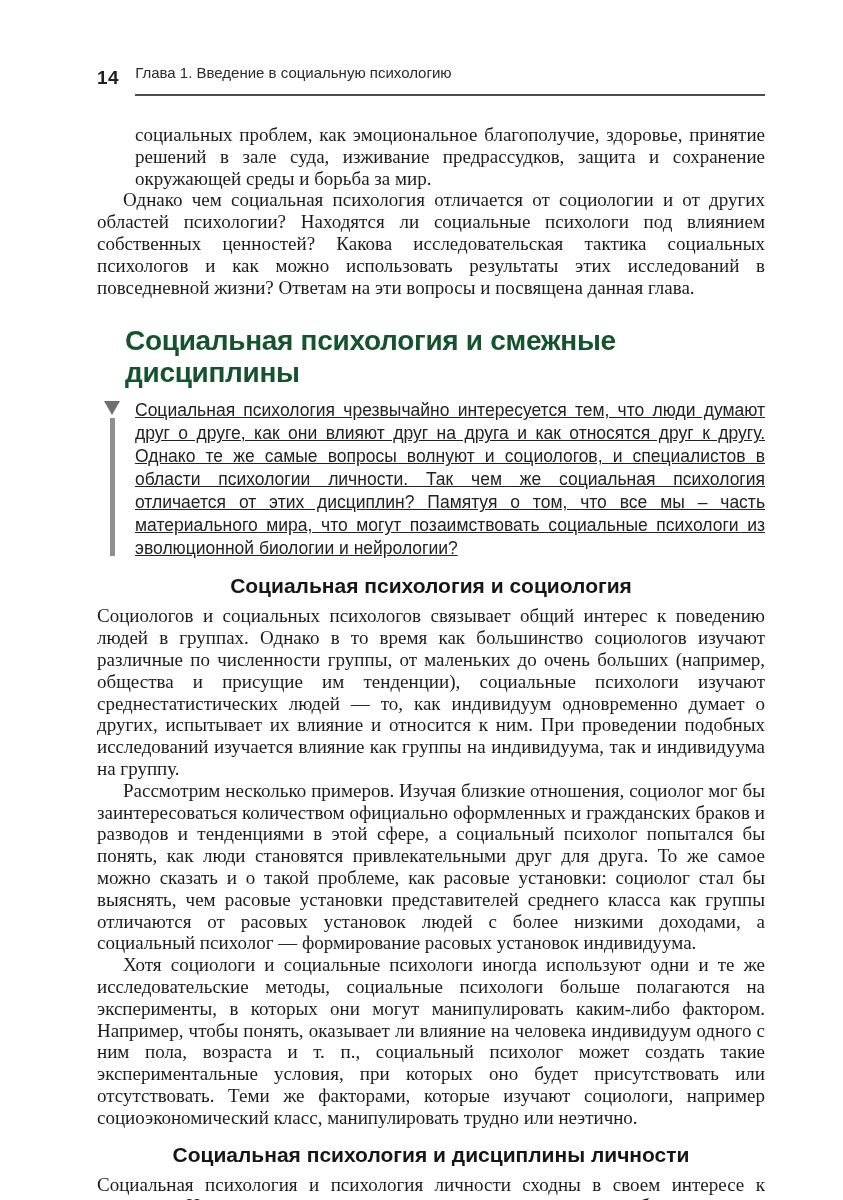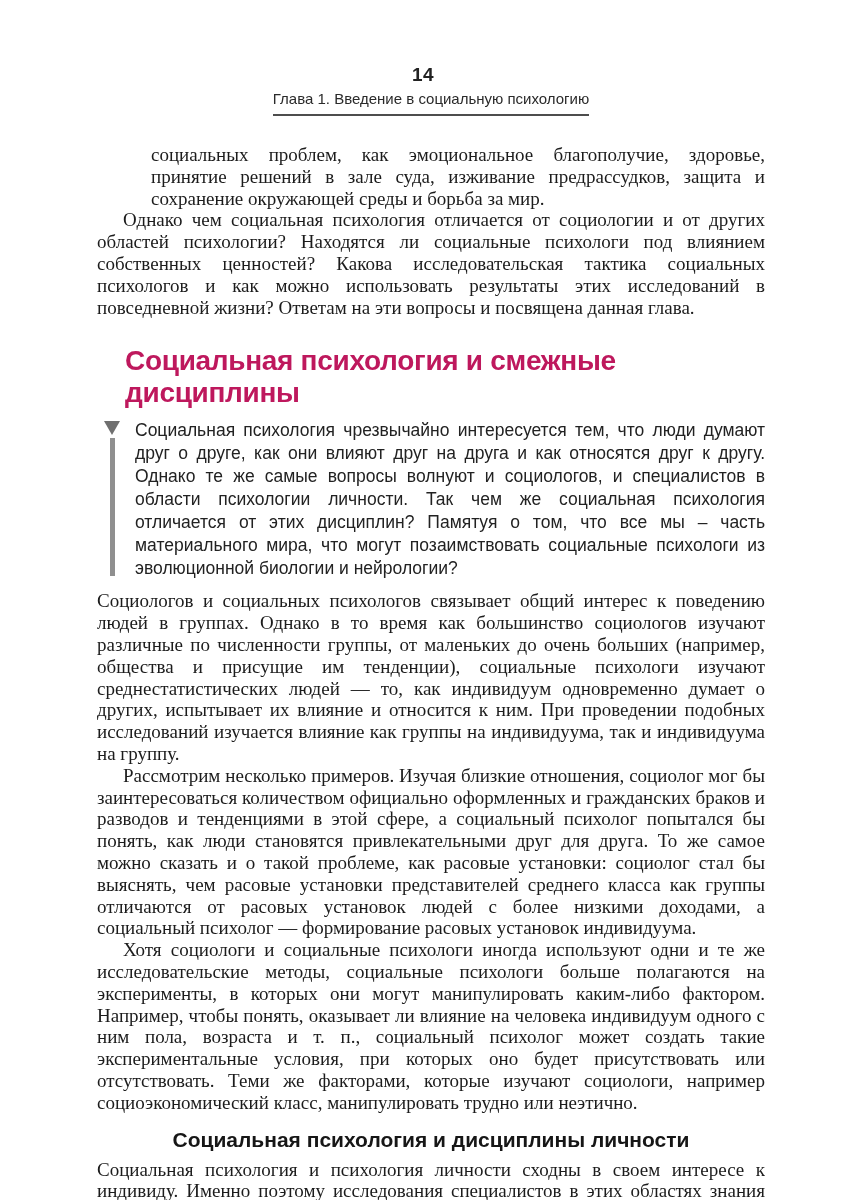--- a/index.html
+++ b/index.html
@@ -19,64 +19,63 @@
     width: 843px;
     height: 1200px;
     padding: 64px 78px 0 97px;
   }
 
   
   .page-header {
     display: flex;
     align-items: center;
     font-family: "Liberation Sans", sans-serif;
-    flex-direction: column;
   }
   .page-number {
     font-size: 19px;
     font-weight: bold;
     letter-spacing: 0.5px;
     padding-right: 16px;
     padding-bottom: 4px;
     color: #222;
   }
   .running-head-wrap {
     flex: 1;
     border-bottom: 2px solid #4d4d4d;
-    padding-bottom: 6px;
+    padding-bottom: 12px;
   }
   .running-head {
     font-size: 15px;
     color: #2a2a2a;
   }
 
   
   .bodytext {
     font-family: "Liberation Serif", serif;
     font-size: 19px;
     line-height: 21.8px;
     text-align: justify;
     margin: 0;
     color: #1c1c1c;
   }
   .p-indent { text-indent: 26px; }
   .p-cont {
-    margin-left: 54px;
+    margin-left: 38px;
     margin-top: 28px;
   }
   .ital { }
 
   
   .h1-section {
     font-family: "Liberation Sans", sans-serif;
     font-size: 28px;
     font-weight: bold;
     letter-spacing: -0.3px;
     margin: 27px 0 10px 28px;
-    color: #be185d;
+    color: #14532d;
   }
   .h2-section {
     font-family: "Liberation Sans", sans-serif;
     font-size: 21px;
     font-weight: bold;
     text-align: center;
     margin: 14px 0 7px 0;
     color: #161616;
   }
 
@@ -107,20 +106,21 @@
     width: 5px;
     background: #8f8f8f;
   }
   .callout-text {
     font-family: "Liberation Sans", sans-serif;
     font-size: 17.5px;
     line-height: 23px;
     text-align: justify;
     margin: 0;
     color: #222;
+    text-decoration: underline;
   }
 </style>
 </head>
 <body>
 
 <div class="page">
 
   <header class="page-header">
     <span class="page-number">14</span>
     <div class="running-head-wrap">
@@ -135,20 +135,21 @@
   <h1 class="h1-section">Социальная психология и смежные дисциплины</h1>
 
   <section class="callout">
     <div class="callout-marker">
       <div class="tri-icon"></div>
       <div class="v-bar"></div>
     </div>
     <p class="callout-text">Социальная психология чрезвычайно интересуется тем, что люди думают друг о друге, как они влияют друг на друга и как относятся друг к другу. Однако те же самые вопросы волнуют и социологов, и специалистов в области психологии личности. Так чем же социальная психология отличается от этих дисциплин? Памятуя о том, что все мы – часть материального мира, что могут позаимствовать социальные психологи из эволюционной биологии и нейрологии?</p>
   </section>
 
+  <h2 class="h2-section">Социальная психология и социология</h2>
 
   <p class="bodytext">Социологов и социальных психологов связывает общий интерес к поведению людей в группах. Однако в то время как большинство социологов изучают различные по численности группы, от маленьких до очень больших (например, общества и присущие им тенденции), социальные психологи изучают среднестатистических людей — то, как индивидуум одновременно думает о других, испытывает их влияние и относится к ним. При проведении подобных исследований изучается влияние как группы на индивидуума, так и индивидуума на группу.</p>
   <p class="bodytext p-indent">Рассмотрим несколько примеров. Изучая близкие отношения, социолог мог бы заинтересоваться количеством официально оформленных и гражданских браков и разводов и тенденциями в этой сфере, а социальный психолог попытался бы понять, как люди становятся привлекательными друг для друга. То же самое можно сказать и о такой проблеме, как расовые установки: социолог стал бы выяснять, чем расовые установки представителей среднего класса как группы отличаются от расовых установок людей с более низкими доходами, а социальный психолог — формирование расовых установок индивидуума.</p>
   <p class="bodytext p-indent">Хотя социологи и социальные психологи иногда используют одни и те же исследовательские методы, социальные психологи больше полагаются на эксперименты, в которых они могут манипулировать каким-либо фактором. Например, чтобы понять, оказывает ли влияние на человека индивидуум одного с ним пола, возраста и т. п., социальный психолог может создать такие экспериментальные условия, при которых оно будет присутствовать или отсутствовать. Теми же факторами, которые изучают социологи, например социоэкономический класс, манипулировать трудно или неэтично.</p>
 
   <h2 class="h2-section">Социальная психология и дисциплины личности</h2>
 
   <p class="bodytext"><span>Социальная психология и психология личности сходны в своем интересе к индивиду. Именно поэтому исследования специалистов в этих областях знания Американская психологическая ассоциация публикует в одних и тех же журналах: </span></p>
 
 </div>

